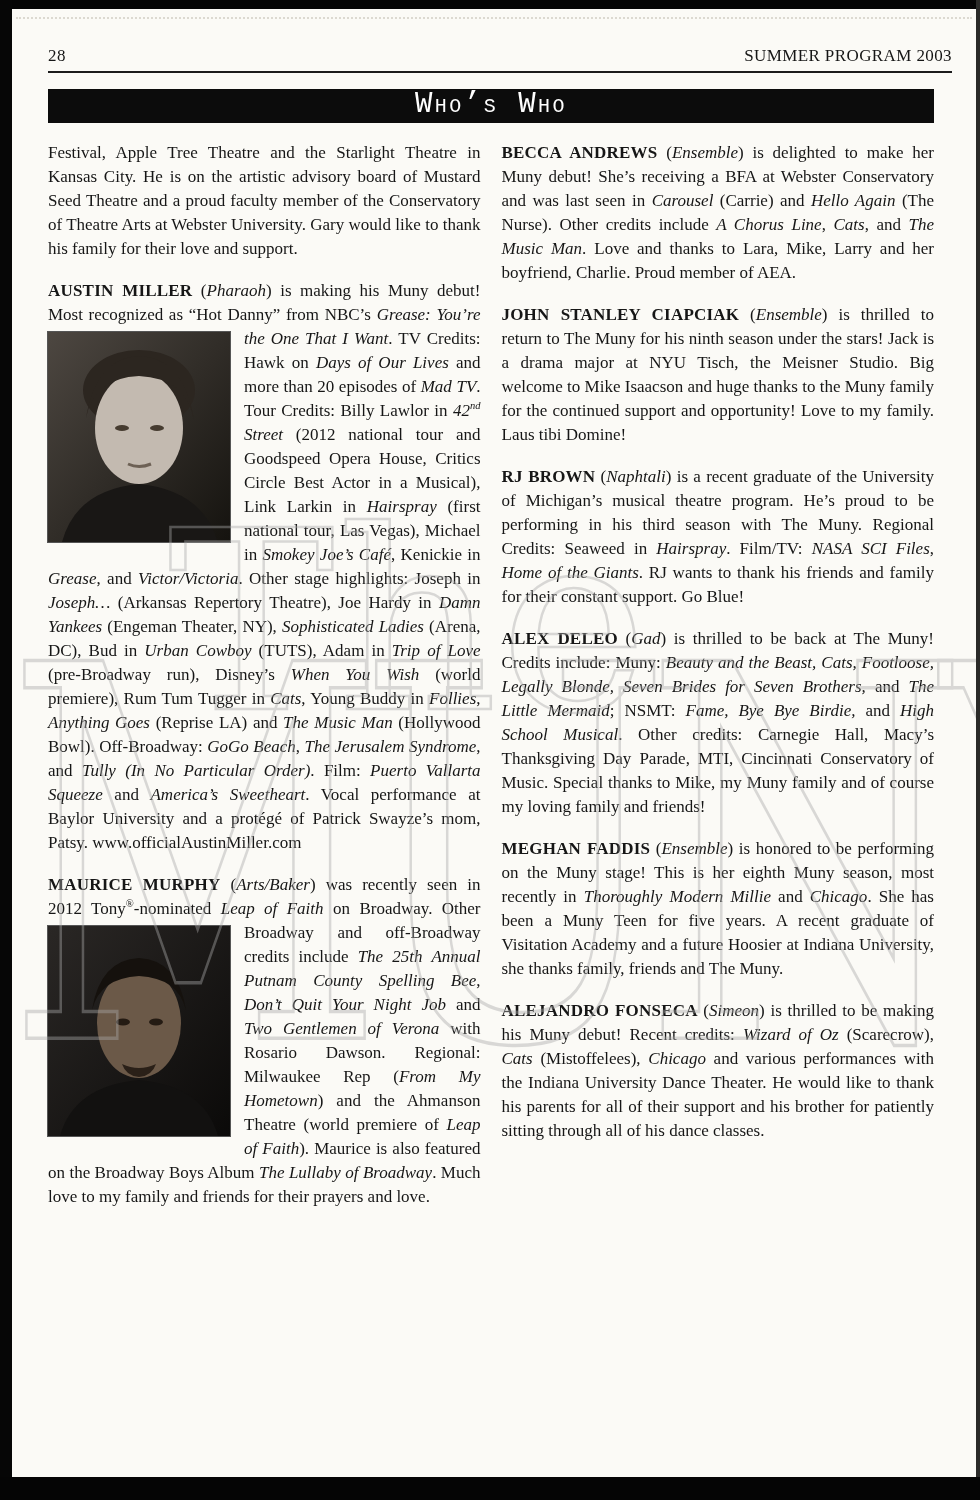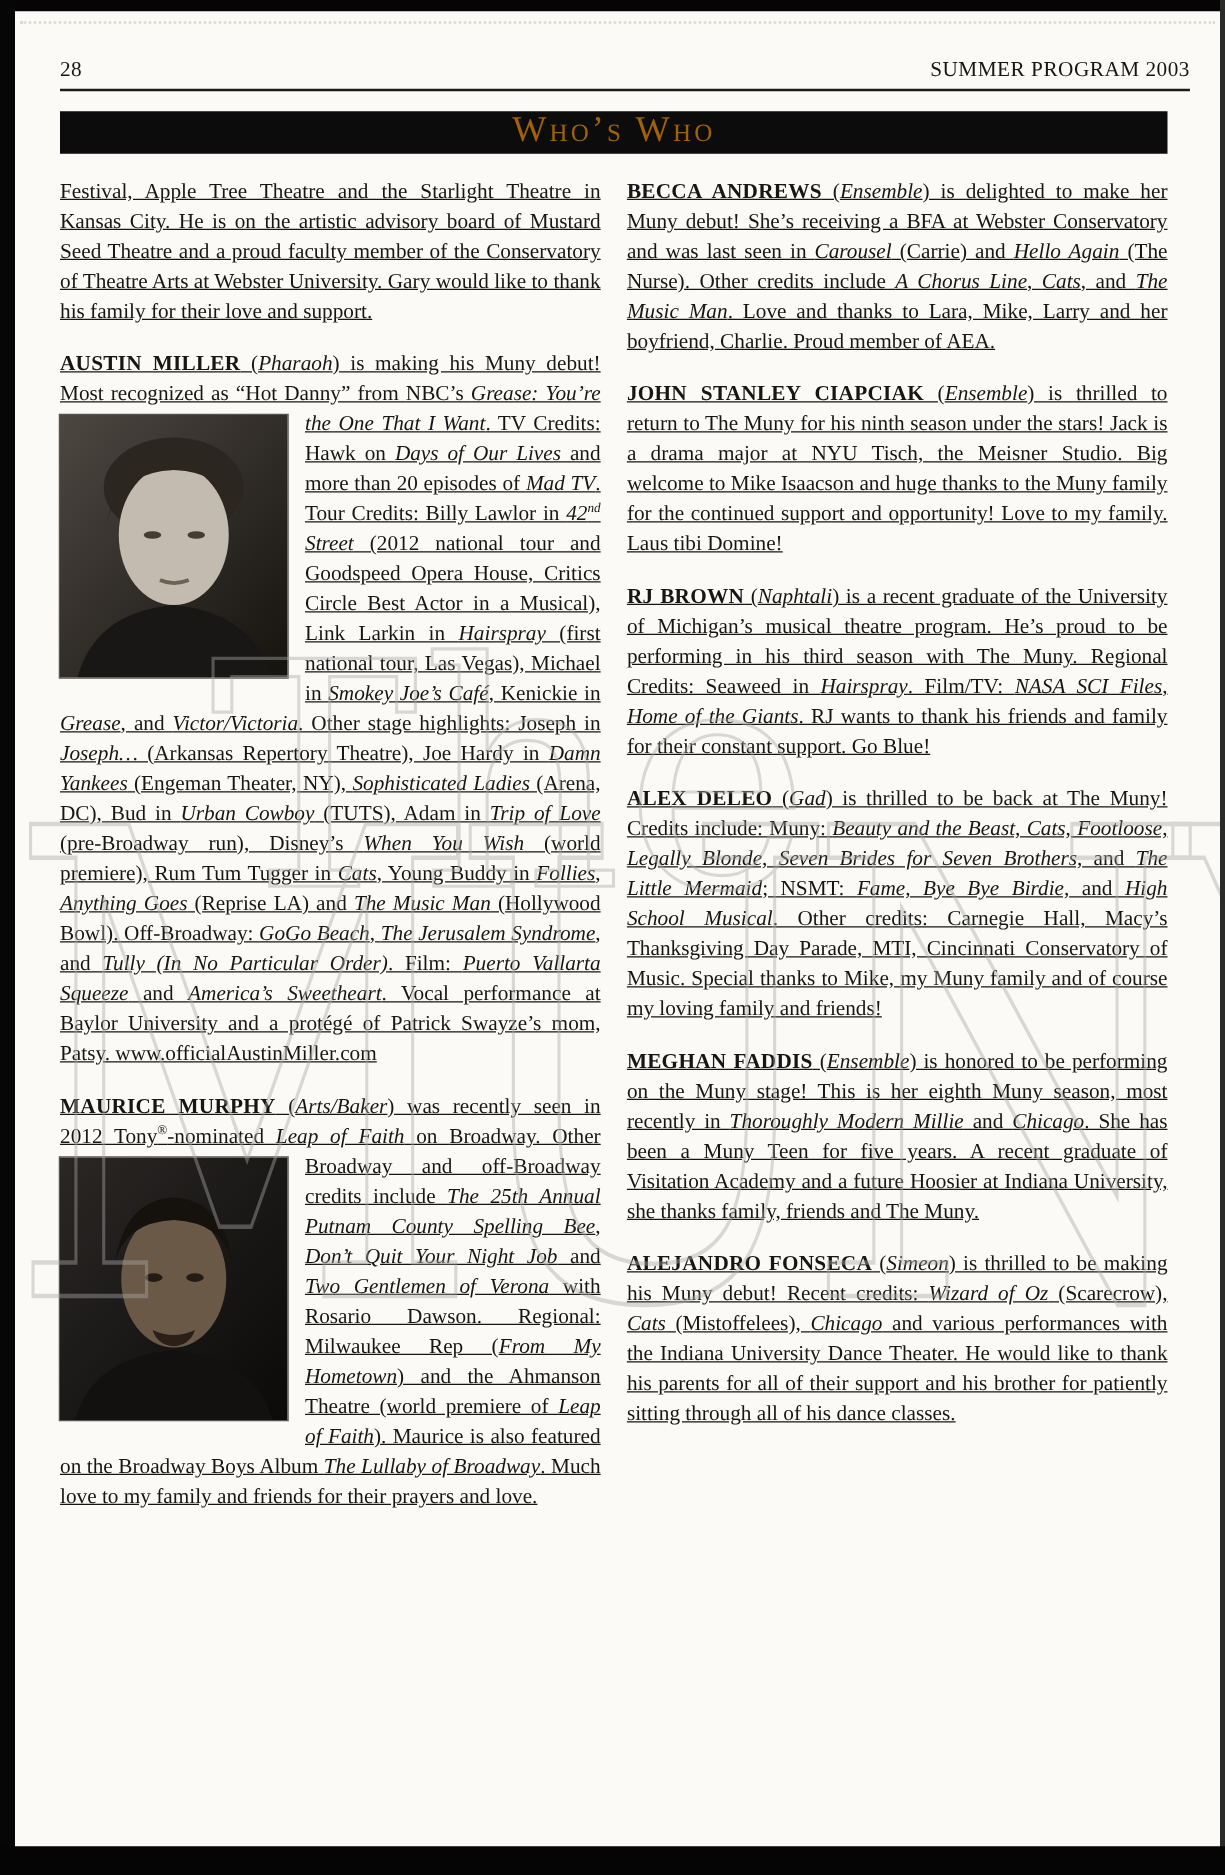--- a/index.html
+++ b/index.html
@@ -22,29 +22,29 @@
     position:absolute;top:46px;left:48px;right:28px;z-index:3;
     display:flex;justify-content:space-between;align-items:flex-end;
     border-bottom:2px solid #1c1c1c;padding-bottom:5px;
     font-size:17px;letter-spacing:.4px;
   }
   .banner{
     position:absolute;top:89px;left:48px;right:46px;height:34px;z-index:3;
     background:#0c0c0c;display:flex;align-items:center;justify-content:center;
   }
   .banner-text{
-    color:#a16207;font-variant:small-caps;font-size:29px;letter-spacing:2.5px;
-    font-weight:500;line-height:1;padding-bottom:3px;
+    color:#ffffff;font-variant:small-caps;font-size:29px;letter-spacing:2.5px;
+    font-weight:500;line-height:1;padding-bottom:3px;font-family:Liberation Mono, monospace;
   }
 
   .columns{
     position:absolute;top:141px;left:48px;right:46px;bottom:24px;z-index:2;
     display:flex;gap:21px;
   }
-  .col{flex:1;min-width:0;font-size:17px;line-height:24px;text-align:justify;text-decoration:underline;}
+  .col{flex:1;min-width:0;font-size:17px;line-height:24px;text-align:justify;}
   p.bio{margin:0 0 18px 0;}
   p.bio b{font-weight:bold;letter-spacing:.2px;}
   sup{font-size:.62em;line-height:0;vertical-align:super;}
 
   .headshot{
     float:left;width:182px;height:210px;margin:5px 14px 3px 0;
     background:#1b1a18;outline:1px solid #555;overflow:hidden;display:block;
   }
   .headshot svg{display:block;width:100%;height:100%;}
 

